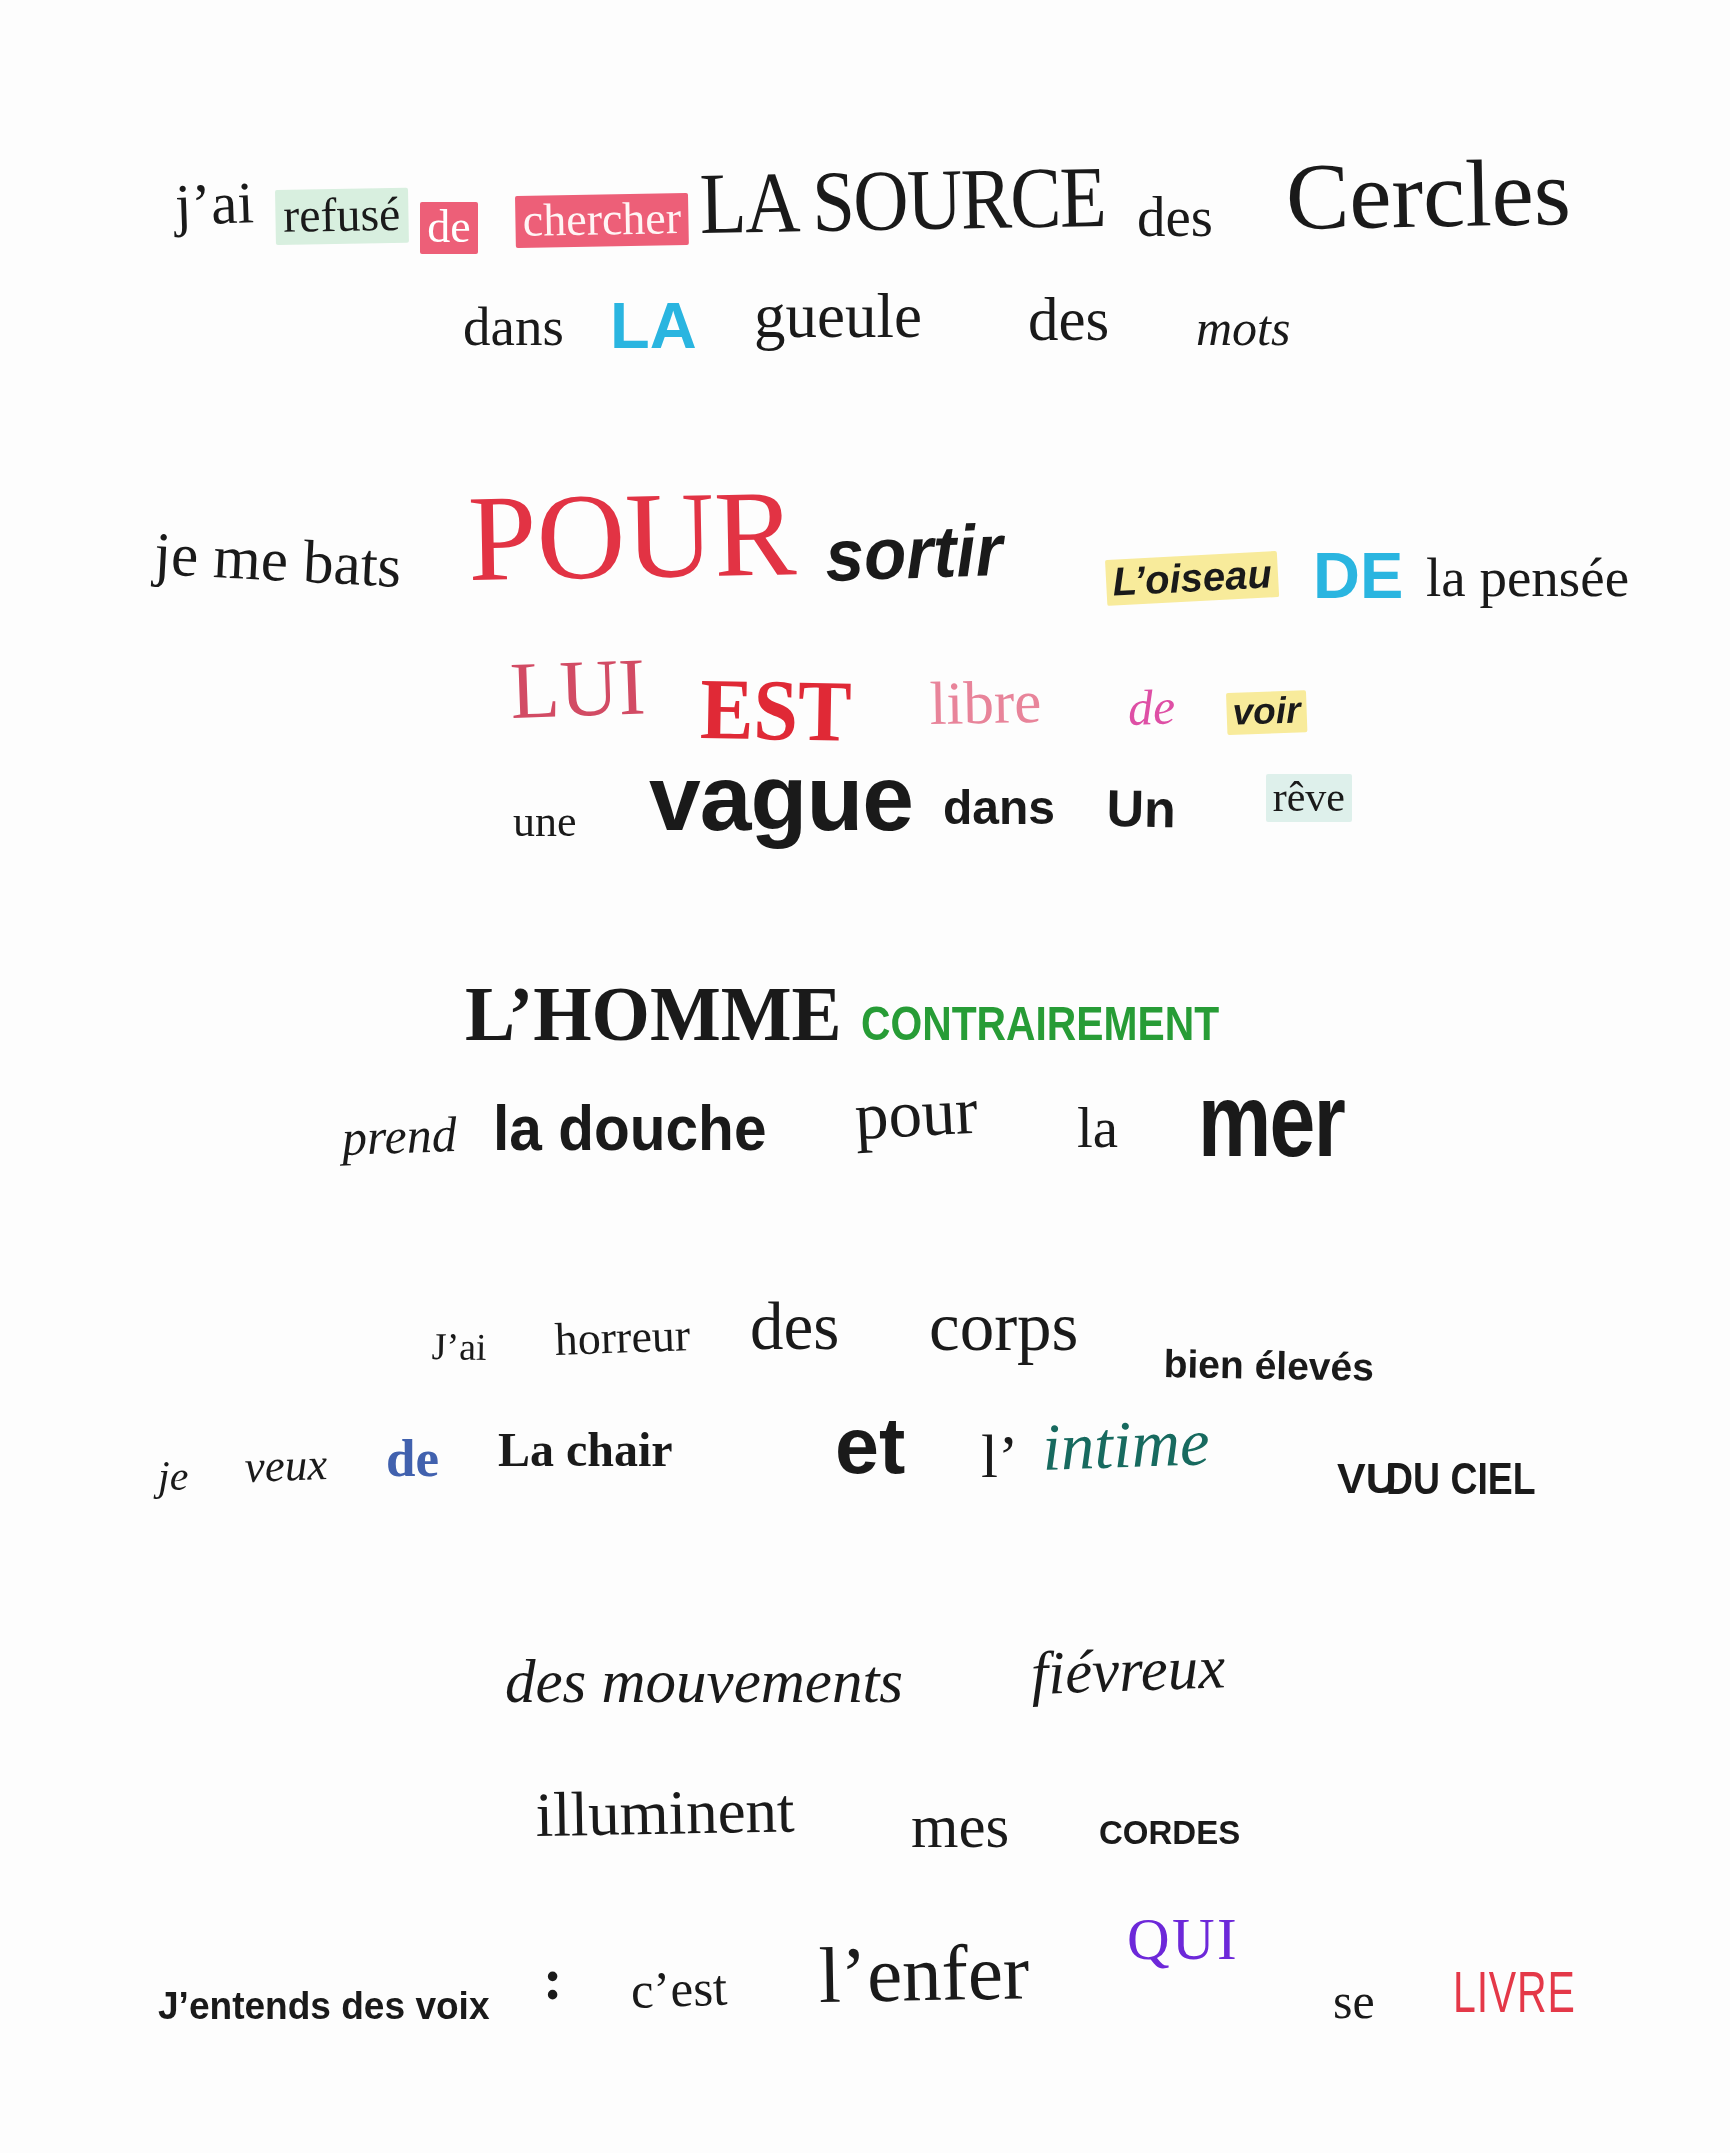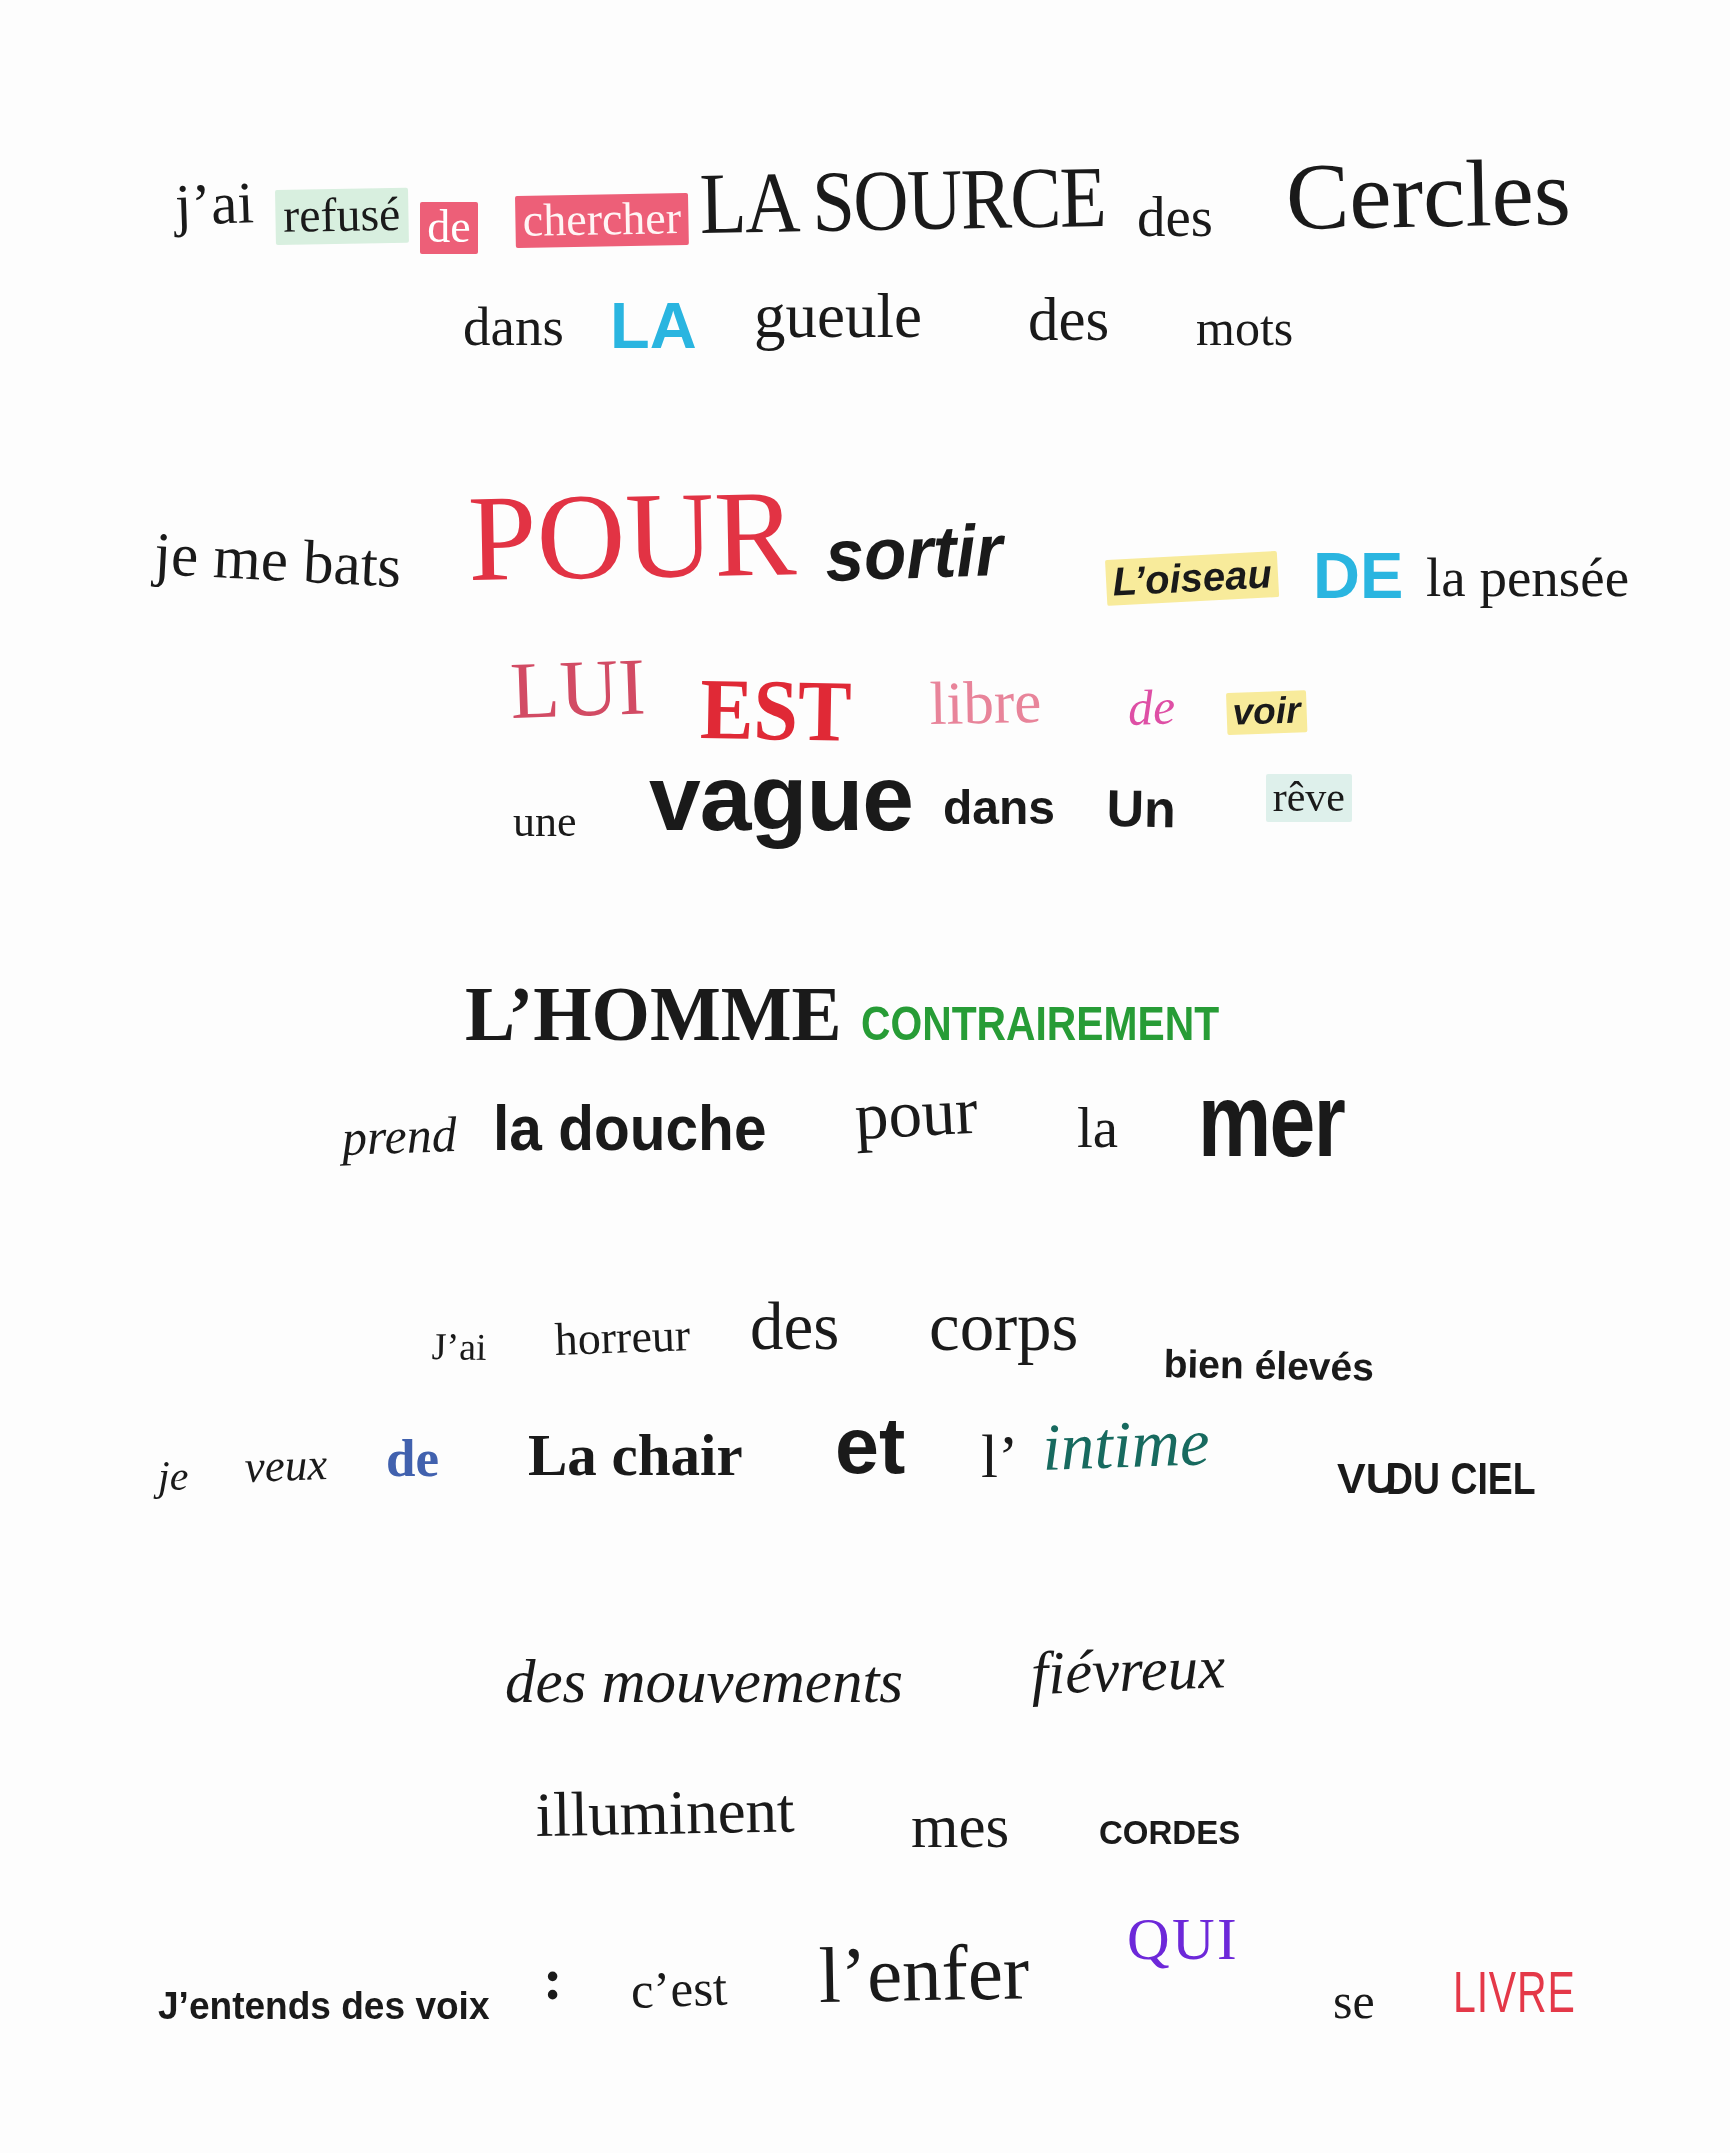--- a/index.html
+++ b/index.html
@@ -30,21 +30,21 @@
       <span class="word f-serif hl" style="left: 275px; top: 190px; font-size: 48px; background: rgb(216, 239, 223); transform: rotate(-1deg) scaleX(1);">refusé</span>
       <span class="word f-serif hl" style="left: 420px; top: 202px; font-size: 46px; color: rgb(255, 255, 255); background: rgb(237, 95, 120); transform: rotate(0deg) scaleX(1);">de</span>
       <span class="word f-serif hl" style="left: 515px; top: 196px; font-size: 46px; color: rgb(255, 245, 245); background: rgb(237, 95, 120); transform: rotate(-1deg) scaleX(1);">chercher</span>
       <span class="word f-serif" style="left: 699px; top: 160px; font-size: 87px; letter-spacing: -0.02em; transform: rotate(-1deg) scaleX(0.88);">LA SOURCE</span>
       <span class="word f-serif" style="left: 1137px; top: 188px; font-size: 57px; transform: rotate(0deg) scaleX(1);">des</span>
       <span class="word f-serif" style="left: 1285px; top: 150px; font-size: 95px; transform: rotate(-1deg) scaleX(1);">Cercles</span>
       <span class="word f-serif" style="left: 463px; top: 299px; font-size: 55px; transform: rotate(0deg) scaleX(1);">dans</span>
       <span class="word f-sans" style="left: 610px; top: 293px; font-size: 65px; font-weight: 700; color: rgb(42, 181, 224); transform: rotate(0deg) scaleX(1);">LA</span>
       <span class="word f-serif" style="left: 754px; top: 285px; font-size: 63px; transform: rotate(0deg) scaleX(1);">gueule</span>
       <span class="word f-serif" style="left: 1028px; top: 289px; font-size: 61px; transform: rotate(0deg) scaleX(1);">des</span>
-      <span class="word f-serif" style="left: 1196px; top: 303px; font-size: 50px; transform: rotate(0deg) scaleX(1);">mots</span>
+      <span class="word f-serif" style="left: 1196px; top: 303px; font-size: 50px; font-style: italic; transform: rotate(0deg) scaleX(1);">mots</span>
       <span class="word f-serif" style="left: 156px; top: 523px; font-size: 61px; transform: rotate(3deg) scaleX(1);">je me bats</span>
       <span class="word f-serif" style="left: 467px; top: 477px; font-size: 123px; color: rgb(226, 51, 68); transform: rotate(-1deg) scaleX(1);">POUR</span>
       <span class="word f-sans" style="left: 824px; top: 519px; font-size: 73px; font-weight: 800; font-style: italic; transform: rotate(-2deg) scaleX(0.95);">sortir</span>
       <span class="word f-sans hl" style="left: 1105px; top: 560px; font-size: 40px; font-weight: 800; font-style: italic; background: rgb(248, 235, 155); transform: rotate(-3deg) scaleX(1);">L’oiseau</span>
       <span class="word f-sans" style="left: 1313px; top: 543px; font-size: 65px; font-weight: 700; color: rgb(42, 181, 224); transform: rotate(0deg) scaleX(1);">DE</span>
       <span class="word f-serif" style="left: 1426px; top: 550px; font-size: 55px; transform: rotate(0deg) scaleX(1);">la pensée</span>
       <span class="word f-serif" style="left: 509px; top: 651px; font-size: 81px; color: rgb(210, 75, 100); transform: rotate(-2deg) scaleX(1);">LUI</span>
       <span class="word f-serif" style="left: 701px; top: 665px; font-size: 87px; font-weight: 700; color: rgb(224, 41, 54); transform: rotate(1deg) scaleX(0.92);">EST</span>
       <span class="word f-serif" style="left: 929px; top: 673px; font-size: 61px; color: rgb(232, 132, 154); transform: rotate(-1deg) scaleX(1);">libre</span>
       <span class="word f-serif" style="left: 1127px; top: 683px; font-size: 50px; font-style: italic; color: rgb(222, 79, 165); transform: rotate(-2deg) scaleX(1);">de</span>
@@ -62,21 +62,21 @@
       <span class="word f-serif" style="left: 1077px; top: 1099px; font-size: 57px; transform: rotate(0deg) scaleX(1);">la</span>
       <span class="word f-sans" style="left: 1198px; top: 1069px; font-size: 103px; font-weight: 800; letter-spacing: -0.02em; transform: rotate(0deg) scaleX(0.8);">mer</span>
       <span class="word f-serif" style="left: 432px; top: 1327px; font-size: 38px; transform: rotate(1deg) scaleX(1);">J’ai</span>
       <span class="word f-serif" style="left: 554px; top: 1317px; font-size: 46px; transform: rotate(-2deg) scaleX(1);">horreur</span>
       <span class="word f-serif" style="left: 750px; top: 1293px; font-size: 67px; transform: rotate(0deg) scaleX(1);">des</span>
       <span class="word f-serif" style="left: 929px; top: 1293px; font-size: 69px; transform: rotate(0deg) scaleX(1); text-align: center;">corps</span>
       <span class="word f-sans" style="left: 1164px; top: 1344px; font-size: 39px; font-weight: 700; transform: rotate(1deg) scaleX(1);">bien élevés</span>
       <span class="word f-serif" style="left: 158px; top: 1455px; font-size: 42px; font-style: italic; transform: rotate(0deg) scaleX(1);">je</span>
       <span class="word f-serif" style="left: 244px; top: 1445px; font-size: 45px; font-style: italic; transform: rotate(-2deg) scaleX(1);">veux</span>
       <span class="word f-serif" style="left: 386px; top: 1432px; font-size: 53px; font-weight: 700; color: rgb(65, 97, 174); transform: rotate(0deg) scaleX(1);">de</span>
-      <span class="word f-serif" style="left: 528px; top: 1426px; font-size: 59px; font-weight: 700; transform: rotate(0deg) scaleX(1);">La chair</span>
+      <span class="word f-serif" style="left: 498px; top: 1426px; font-size: 48px; font-weight: 700; transform: rotate(0deg) scaleX(1);">La chair</span>
       <span class="word f-sans" style="left: 835px; top: 1406px; font-size: 79px; font-weight: 800; transform: rotate(0deg) scaleX(1);">et</span>
       <span class="word f-serif" style="left: 981px; top: 1426px; font-size: 61px; transform: rotate(0deg) scaleX(1);">l’</span>
       <span class="word f-serif" style="left: 1041px; top: 1414px; font-size: 67px; font-style: italic; color: rgb(23, 106, 95); transform: rotate(-2deg) scaleX(1);">intime</span>
       <span class="word f-sans" style="left: 1337px; top: 1457px; font-size: 43px; font-weight: 700; transform: rotate(0deg) scaleX(1);">VU</span>
       <span class="word f-sans" style="left: 1386px; top: 1457px; font-size: 44px; font-weight: 700; transform: rotate(0deg) scaleX(0.85);">DU CIEL</span>
       <span class="word f-serif" style="left: 505px; top: 1651px; font-size: 61px; font-style: italic; transform: rotate(0deg) scaleX(1);">des mouvements</span>
       <span class="word f-serif" style="left: 1030px; top: 1643px; font-size: 61px; font-style: italic; transform: rotate(-2deg) scaleX(1);">fiévreux</span>
       <span class="word f-serif" style="left: 535px; top: 1784px; font-size: 63px; transform: rotate(-1deg) scaleX(1);">illuminent</span>
       <span class="word f-serif" style="left: 911px; top: 1796px; font-size: 61px; transform: rotate(0deg) scaleX(1);">mes</span>
       <span class="word f-sans" style="left: 1099px; top: 1816px; font-size: 33px; font-weight: 700; transform: rotate(0deg) scaleX(1);">CORDES</span>

